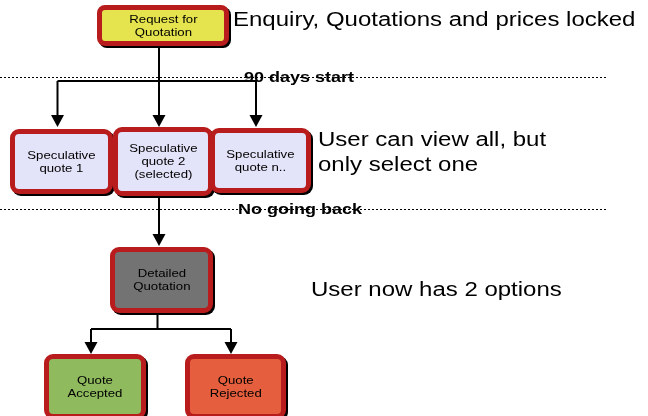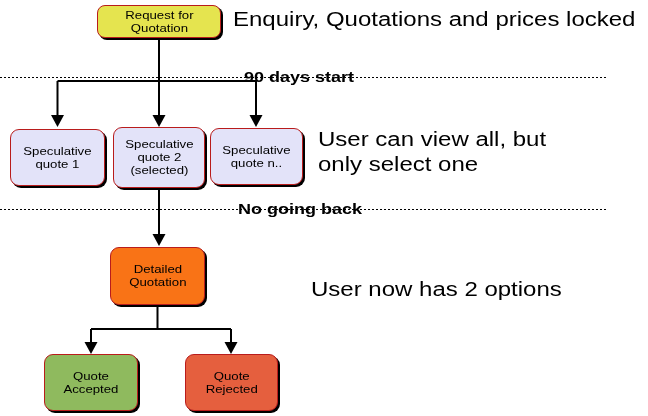--- a/index.html
+++ b/index.html
@@ -12,21 +12,21 @@
     background:repeating-linear-gradient(90deg,#000 0 2px,transparent 2px 4px);
     z-index:1;
   }
   .dotline.first  { top:77px; }
   .dotline.second { top:209px; }
 
   svg.connectors { position:absolute; left:0; top:0; z-index:2; }
 
   .node {
     position:absolute; z-index:3;
-    border:1px solid #b91c1c; border-radius:9px;
+    border:5px solid #b91c1c; border-radius:9px;
     box-shadow:2px 2px 0 0 #000;
     display:flex; align-items:center; justify-content:center;
     text-align:center; font-size:11px; line-height:13px;
   }
   .node .lbl { white-space:pre-line; transform:scaleX(1.2); transform-origin:center; }
 
   .node.request  { left:97px;  top:5px;   width:122px; height:31px; border-radius:8px; }
   .node.spec1    { left:10px;  top:129px; width:93px;  height:55px; }
   .node.spec2    { left:113px; top:127px; width:90px;  height:59px; }
   .node.spec3    { left:210px; top:128px; width:91px;  height:55px; }
@@ -84,21 +84,21 @@
     <span class="lbl">Speculative
 quote 2
 (selected)</span>
   </div>
 
   <div class="node spec3" style="background-color: rgb(227, 227, 249);">
     <span class="lbl">Speculative
 quote n..</span>
   </div>
 
-  <div class="node detailed" style="background-color: #f97316;">
+  <div class="node detailed" style="background-color: #737373;">
     <span class="lbl">Detailed
 Quotation</span>
   </div>
 
   <div class="node accepted" style="background-color: rgb(143, 186, 94);">
     <span class="lbl">Quote
 Accepted</span>
   </div>
 
   <div class="node rejected" style="background-color: rgb(229, 95, 62);">

